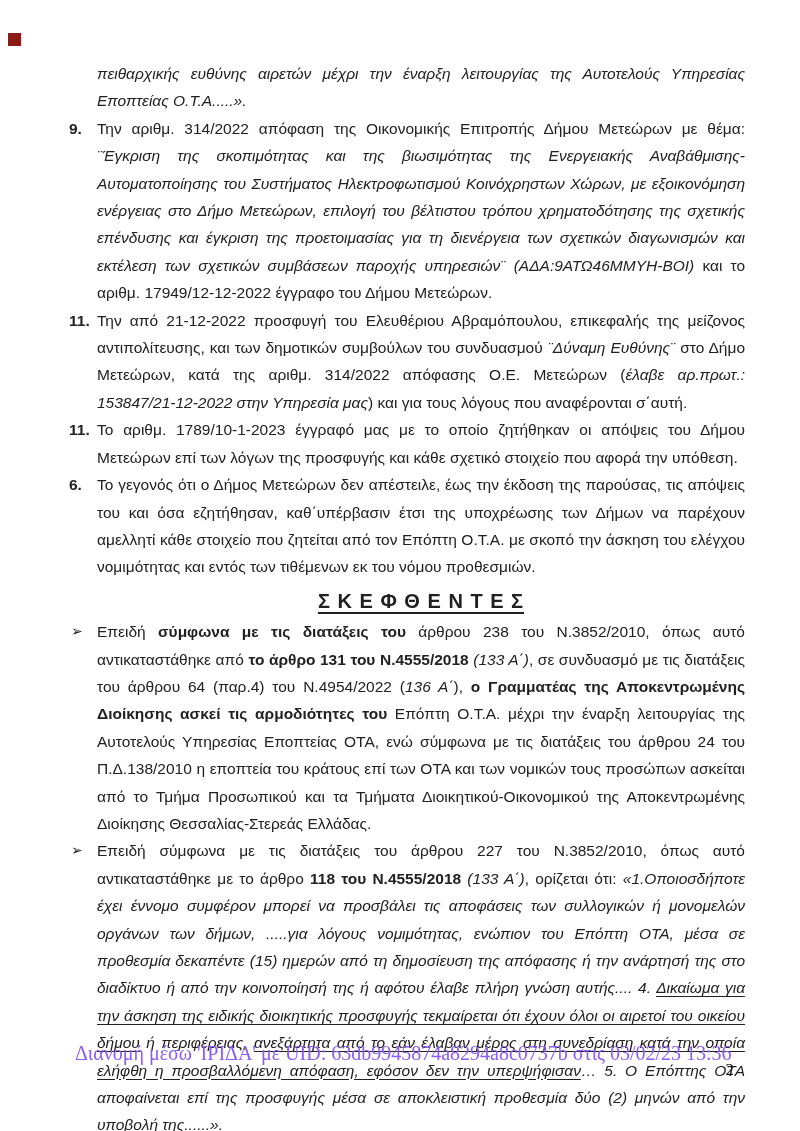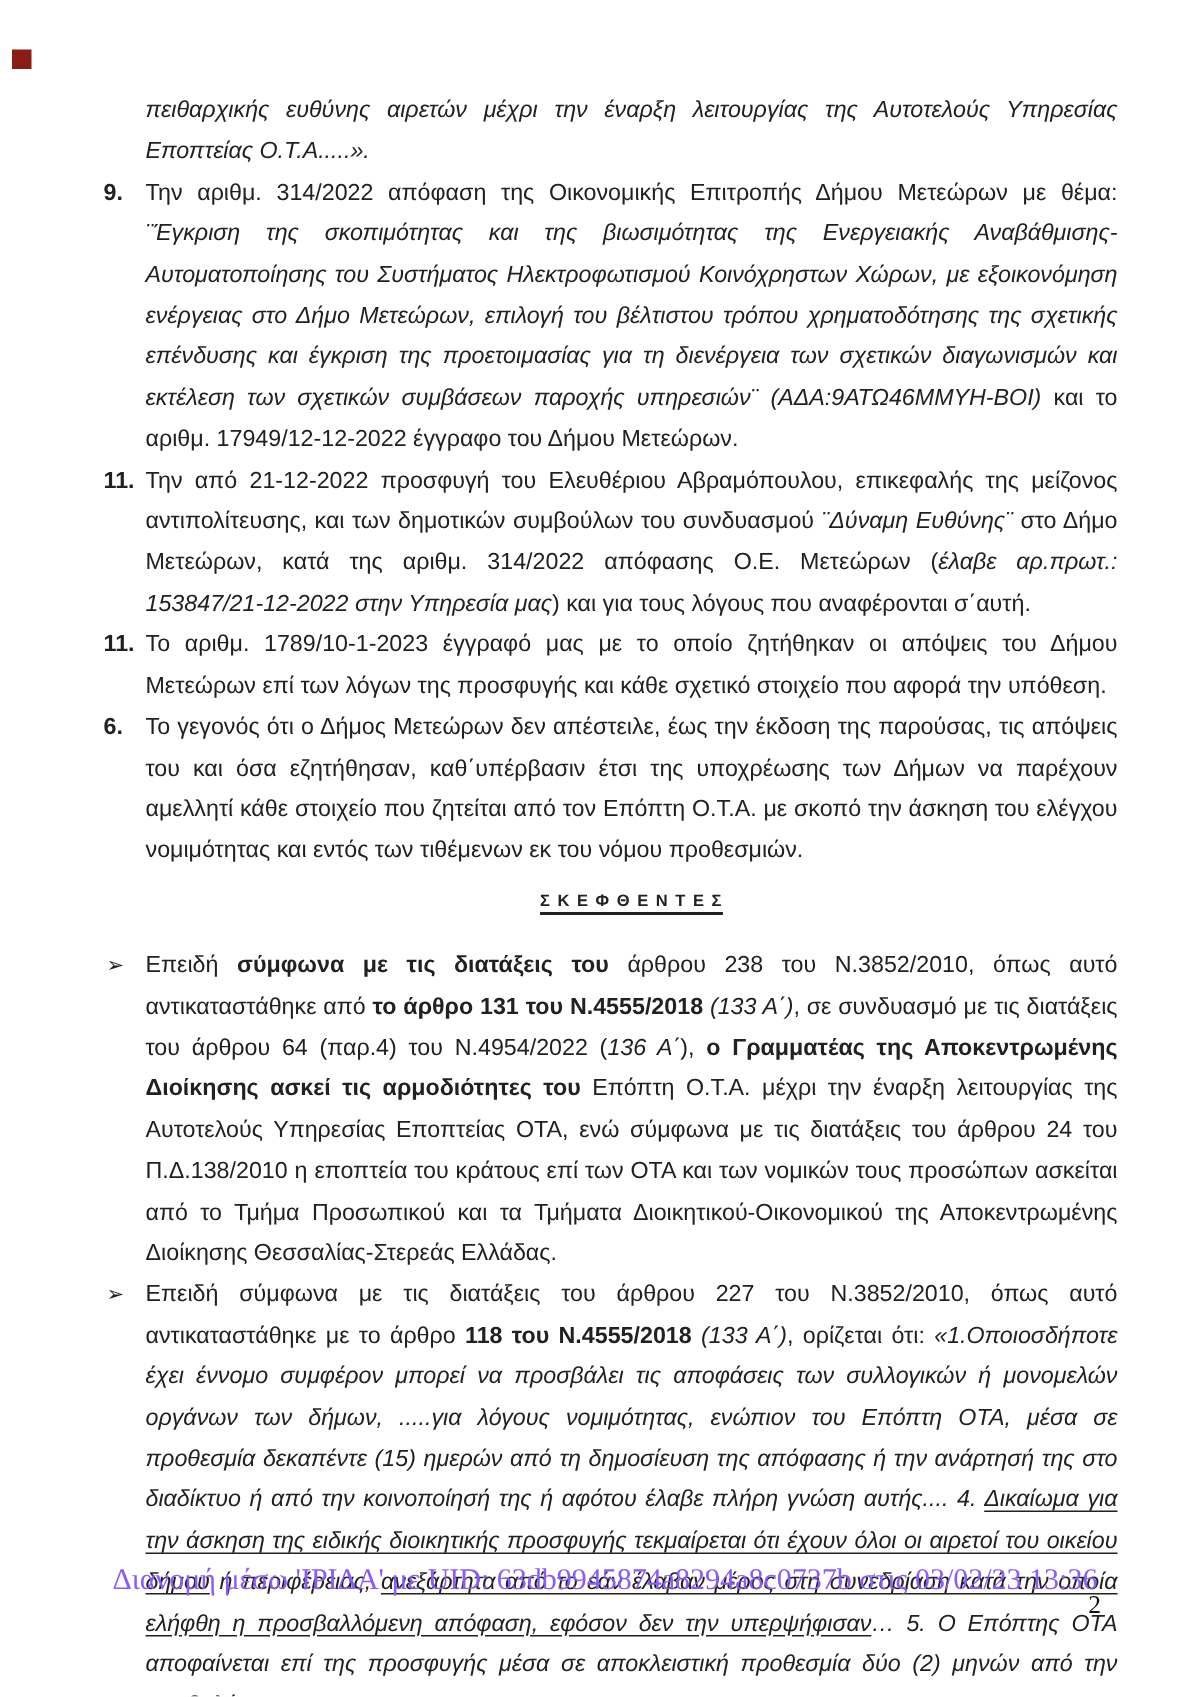--- a/index.html
+++ b/index.html
@@ -30,27 +30,27 @@
     font-weight:bold;
     white-space:nowrap;
   }
   .bullet{position:relative;}
   .marker{
     position:absolute;left:-26px;top:0;
     font-size:14px;
   }
   h2{
     text-align:center;
-    font-size:11px;
+    font-size:20px;
     font-weight:bold;
     letter-spacing:1px;
     text-decoration:underline;
     text-decoration-thickness:1.5px;
     text-underline-offset:4px;
-    margin:7px 0 15px 0;
+    margin:7px 0 3px 0;
   }
   .b{font-weight:bold;}
   .i{font-style:italic;}
   .u{text-decoration:underline;text-underline-offset:3px;}
   .footer{
     position:absolute;left:75px;top:1042px;
     font-family:"Liberation Serif","DejaVu Serif",serif;
     font-size:20px;color:#8b5cf6;
     white-space:nowrap;
   }

